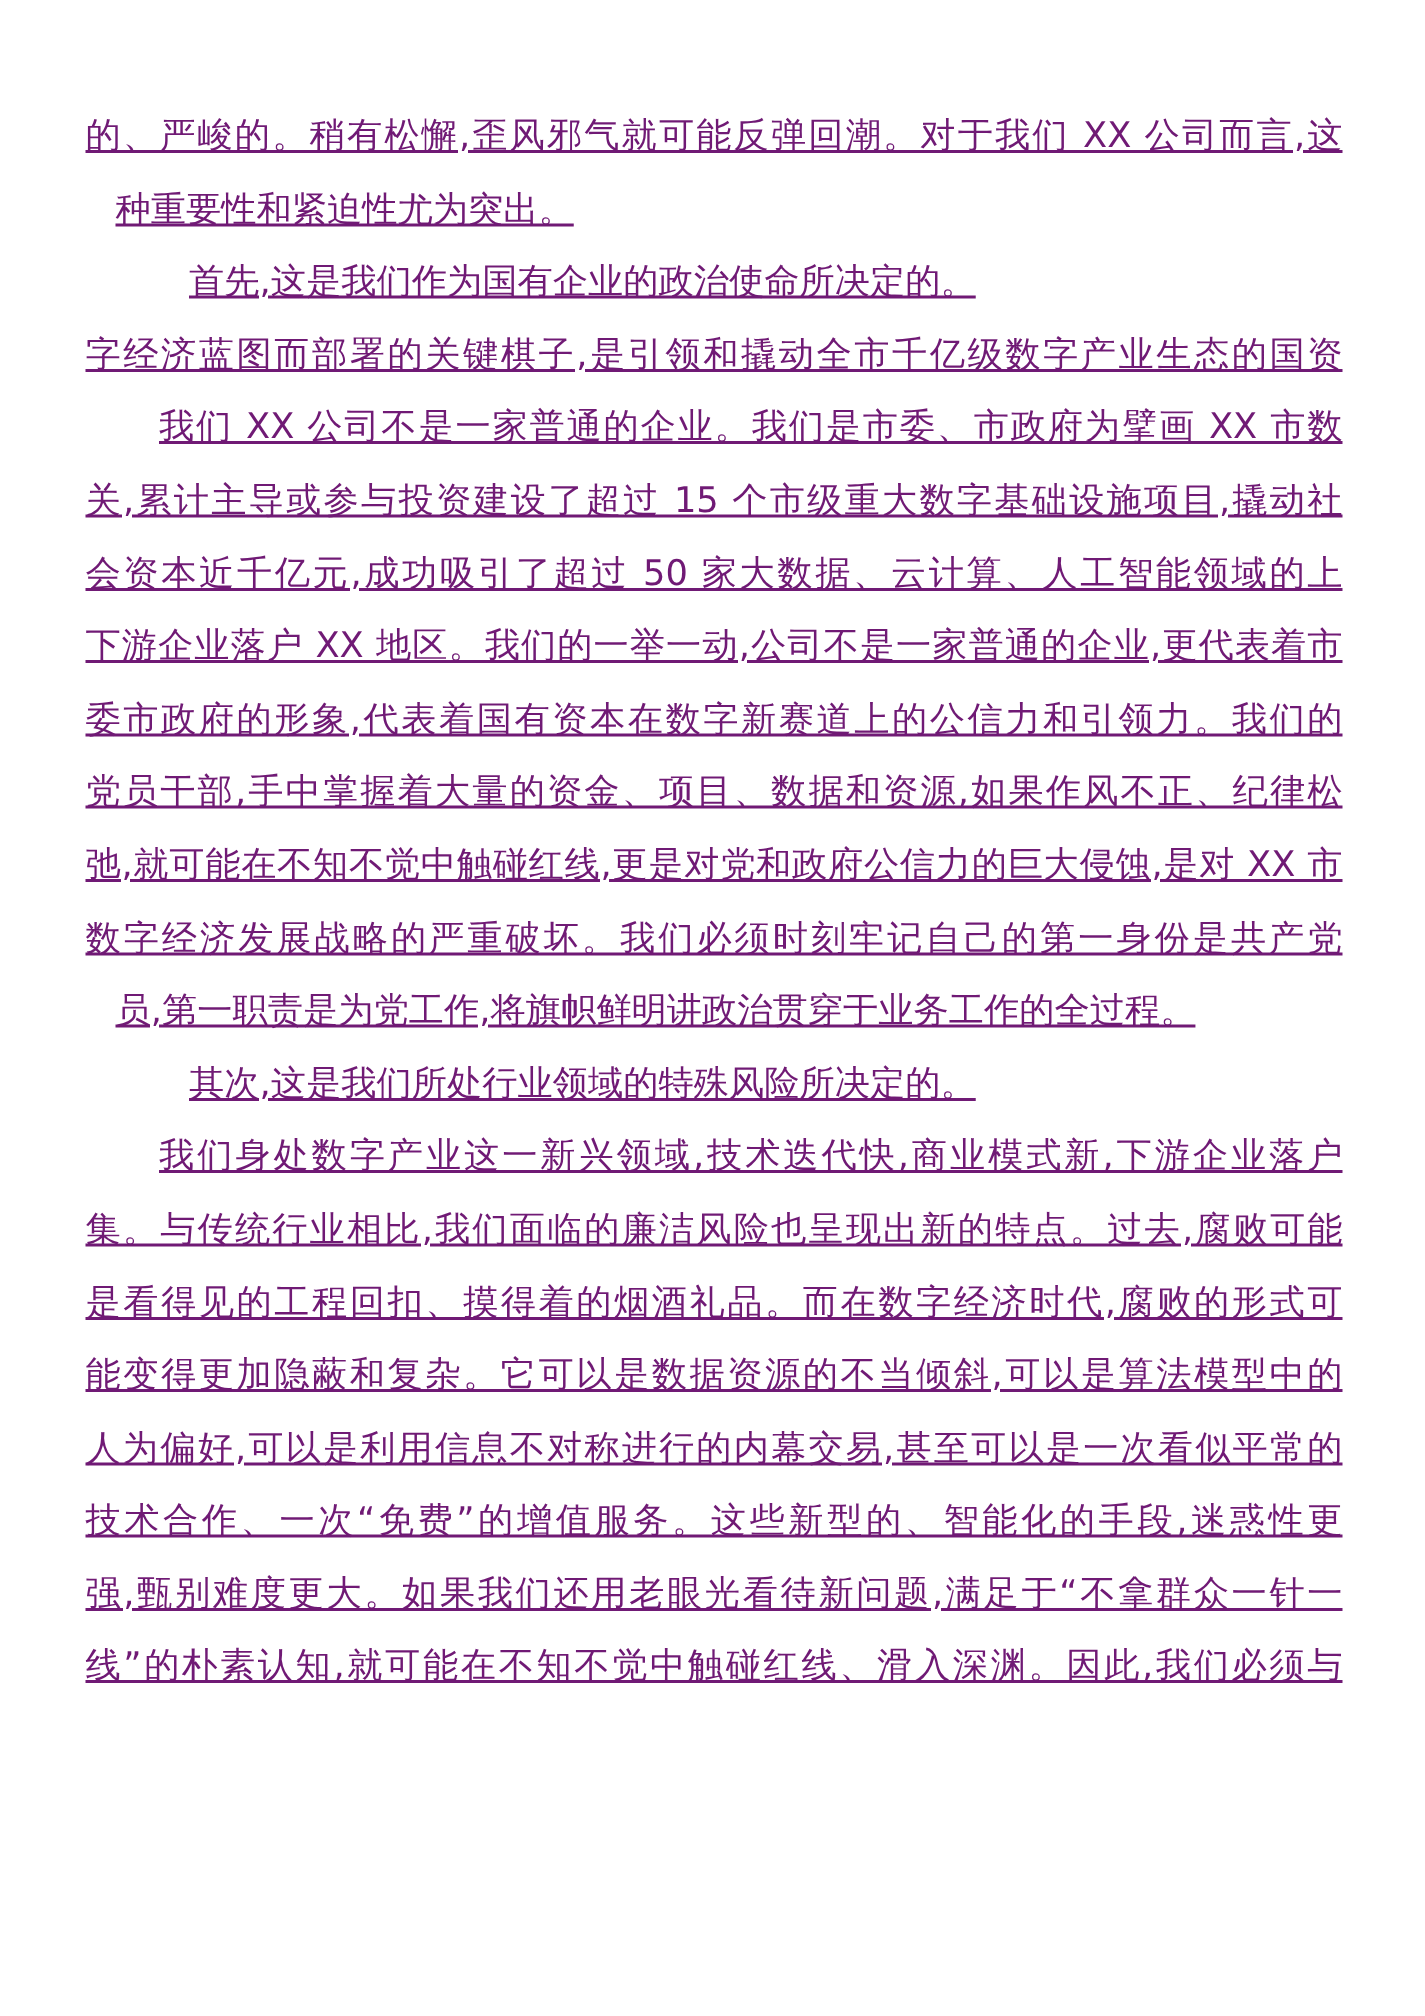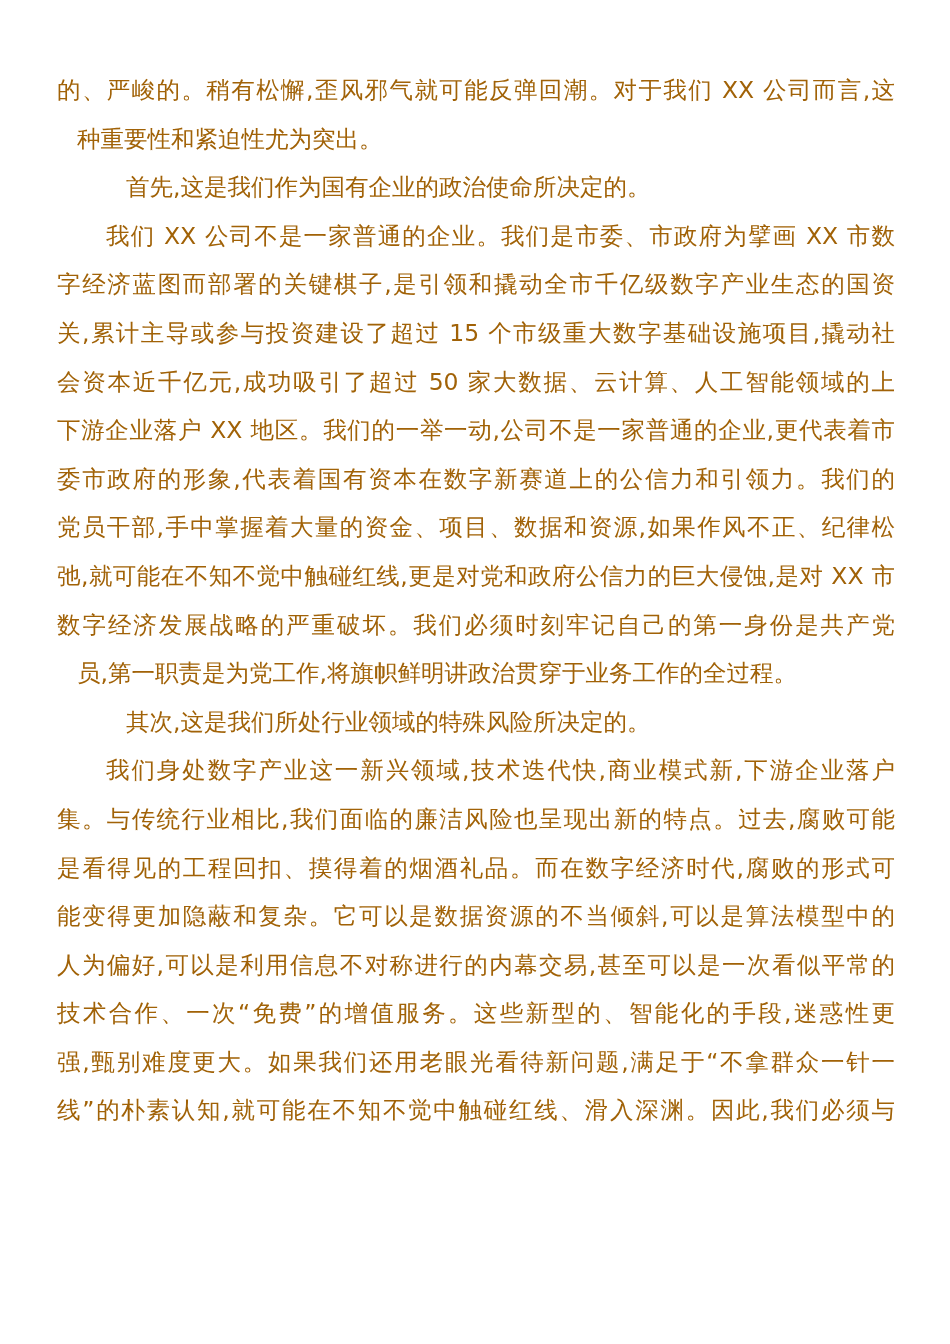--- a/index.html
+++ b/index.html
@@ -5,38 +5,39 @@
   html, body { margin: 0; padding: 0; background: #ffffff; }
   body { width: 950px; height: 1344px; overflow: hidden; position: relative; }
   .page {
     position: absolute;
     left: 57px;
     top: 66px;
     width: 838px;
     font-family: "DejaVu Sans", "Liberation Sans", sans-serif;
     font-size: 23.5px;
     line-height: 48.6px;
-    color: #a16207;
+    color: #701a75;
     text-align: justify;
     text-justify: inter-character;
     letter-spacing: 0px;
+    text-decoration: underline;
   }
   .line { display: block; white-space: nowrap; text-align-last: justify; text-align: justify; height: 48.6px; overflow: visible; }
   .line.last { text-align-last: left; margin-left: 20px; }
   .line.indent { padding-left: 49px; }
 </style>
 </head>
 <body>
 
 <div class="page">
   <span class="line">的、严峻的。稍有松懈,歪风邪气就可能反弹回潮。对于我们 XX 公司而言,这</span>
   <span class="line last">种重要性和紧迫性尤为突出。</span>
   <span class="line indent last">首先,这是我们作为国有企业的政治使命所决定的。</span>
+  <span class="line">字经济蓝图而部署的关键棋子,是引领和撬动全市千亿级数字产业生态的国资</span>
   <span class="line indent">我们 XX 公司不是一家普通的企业。我们是市委、市政府为擘画 XX 市数</span>
-  <span class="line">字经济蓝图而部署的关键棋子,是引领和撬动全市千亿级数字产业生态的国资</span>
   <span class="line">关,累计主导或参与投资建设了超过 15 个市级重大数字基础设施项目,撬动社</span>
   <span class="line">会资本近千亿元,成功吸引了超过 50 家大数据、云计算、人工智能领域的上</span>
   <span class="line">下游企业落户 XX 地区。我们的一举一动,公司不是一家普通的企业,更代表着市</span>
   <span class="line">委市政府的形象,代表着国有资本在数字新赛道上的公信力和引领力。我们的</span>
   <span class="line">党员干部,手中掌握着大量的资金、项目、数据和资源,如果作风不正、纪律松</span>
   <span class="line">弛,就可能在不知不觉中触碰红线,更是对党和政府公信力的巨大侵蚀,是对 XX 市</span>
   <span class="line">数字经济发展战略的严重破坏。我们必须时刻牢记自己的第一身份是共产党</span>
   <span class="line last">员,第一职责是为党工作,将旗帜鲜明讲政治贯穿于业务工作的全过程。</span>
   <span class="line indent last">其次,这是我们所处行业领域的特殊风险所决定的。</span>
   <span class="line indent">我们身处数字产业这一新兴领域,技术迭代快,商业模式新,下游企业落户</span>

